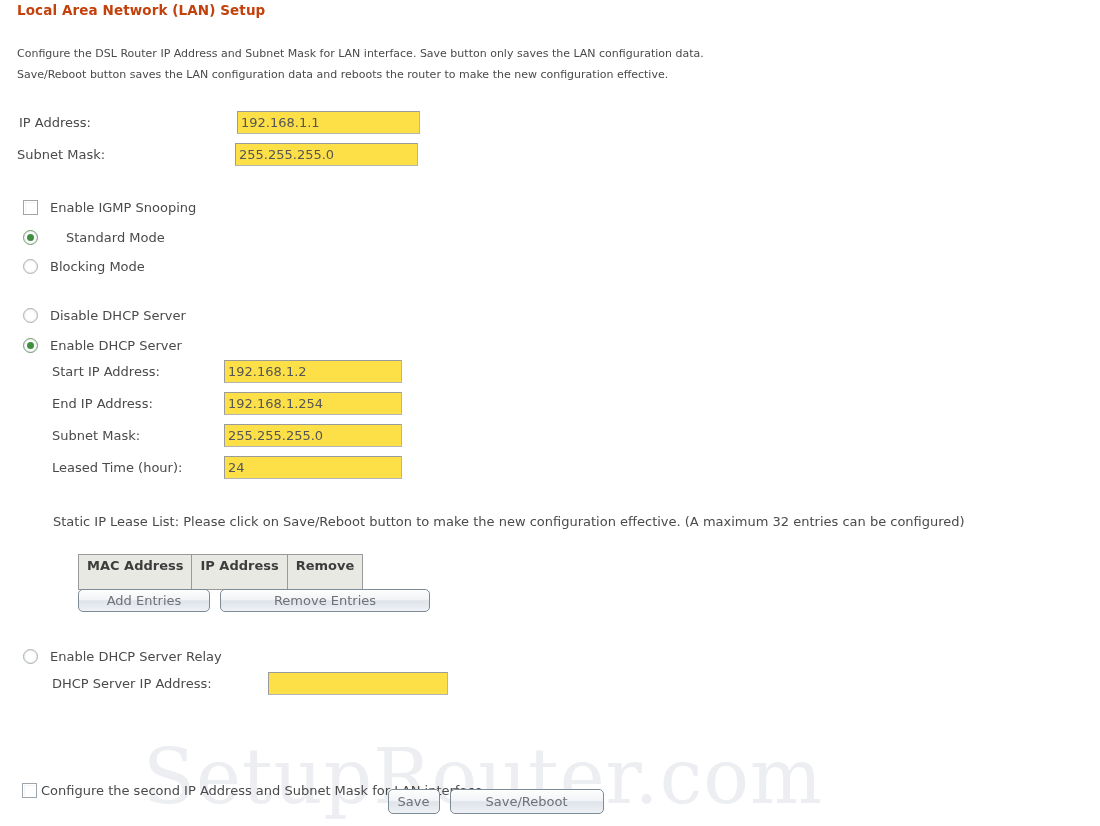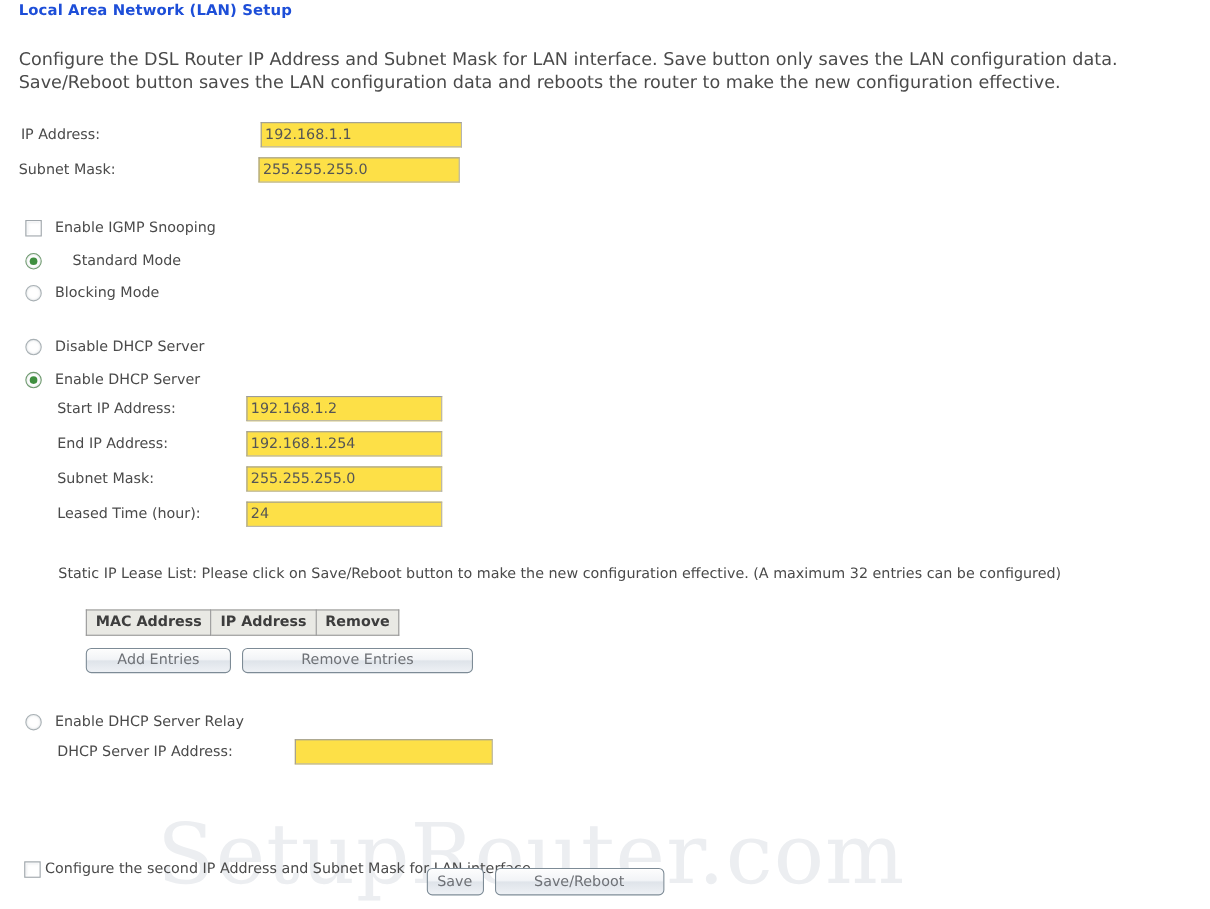--- a/index.html
+++ b/index.html
@@ -38,31 +38,31 @@
     padding: 0;
   }
 
   
   .page-title {
     position: absolute;
     left: 17px;
     top: 2px;
     font-weight: bold;
     font-size: 13.5px;
-    color: #1d4ed8;
+    color: #c2410c;
     letter-spacing: 0.1px;
     text-align: center;
   }
 
   .intro {
     position: absolute;
     left: 17px;
     top: 43px;
     width: 1060px;
-    font-size: 16px;
+    font-size: 11px;
     line-height: 21px;
     color: #4a4a4a;
   }
 
   
   .field-row {
     position: absolute;
     display: flex;
     align-items: center;
     height: 24px;
@@ -156,21 +156,21 @@
     top: 554px;
     border-collapse: collapse;
     background: #e8e8e3;
   }
   .lease-table th {
     border: 1px solid #9a9a9a;
     background: #e9e9e4;
     font-size: 13px;
     font-weight: bold;
     color: #3d3d3d;
-    padding: 3px 8px 4px 8px;
+    padding: 3px 8px 16px 8px;
     text-align: center;
     font-family: "DejaVu Sans", "Liberation Sans", sans-serif;
   }
 
   
   .btn {
     box-sizing: border-box;
     border: 1px solid #7d8b96;
     border-radius: 5px;
     background: linear-gradient(to bottom, #fdfdfd 0%, #f2f4f7 45%, #dfe4ea 52%, #eef1f5 100%);

